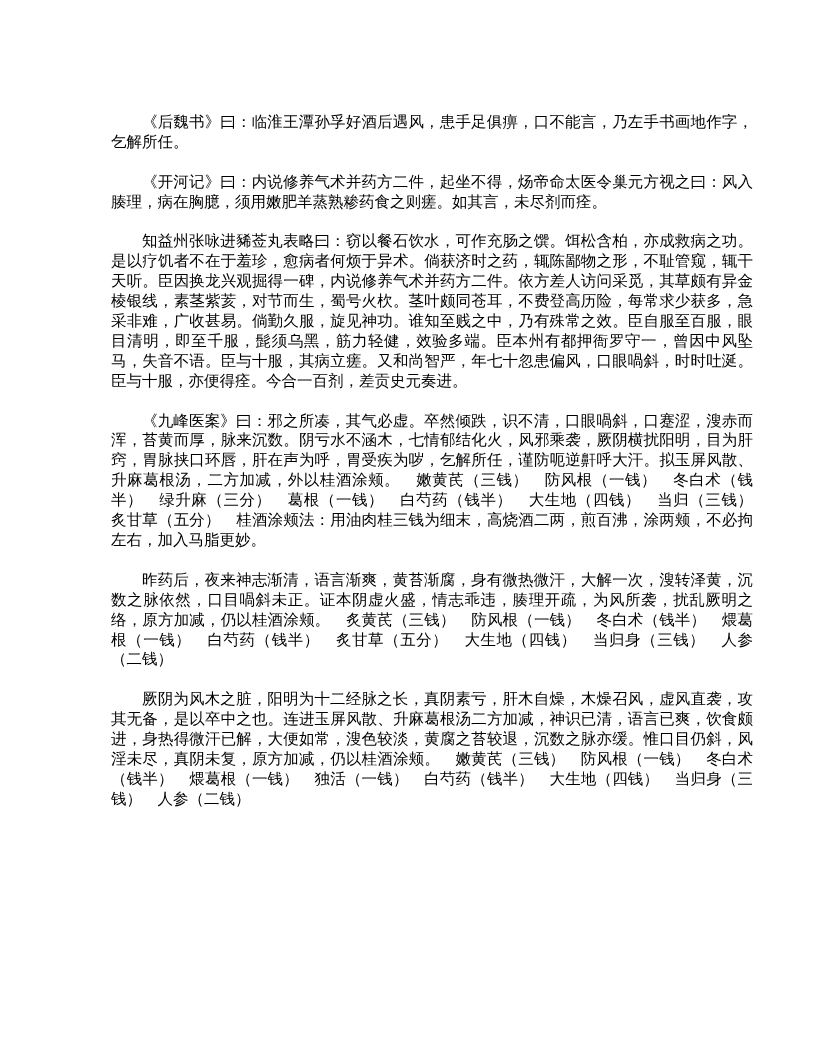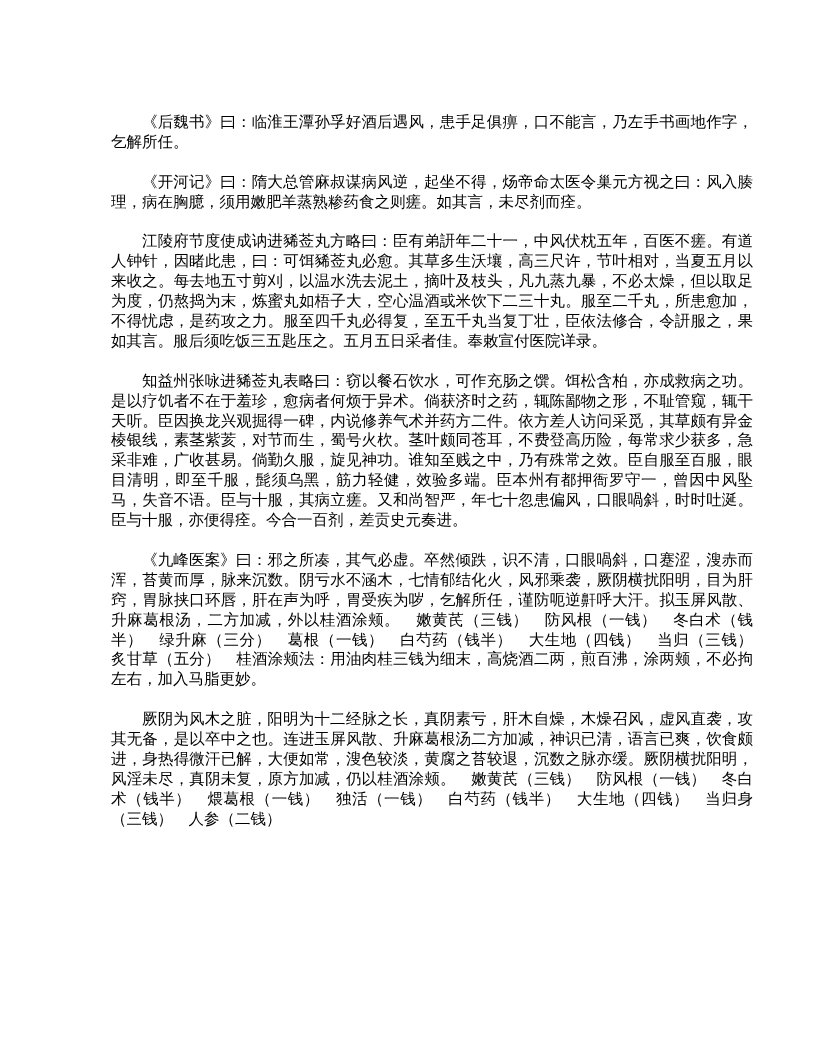--- a/index.html
+++ b/index.html
@@ -32,18 +32,18 @@
   }
   .page p + p {
     margin-top: 19.9px;
   }
 </style>
 </head>
 <body>
 
 <div class="page">
   <p>《后魏书》曰：临淮王潭孙孚好酒后遇风，患手足俱痹，口不能言，乃左手书画地作字，乞解所任。</p>
-  <p>《开河记》曰：隋大总管麻叔谋病风逆，起坐不得，炀帝命太医令巢元方视之曰：风入腠理，病在胸臆，须用嫩肥羊蒸熟糁药食之则瘥。如其言，未尽剂而痊。</p>
-  <p>江陵府节度使成讷进豨莶丸方略曰：臣有弟訮年二十一，中风伏枕五年，百医不瘥。有道人钟针，因睹此患，曰：可饵豨莶丸必愈。其草多生沃壤，高三尺许，节叶相对，当夏五月以来收之。每去地五寸剪刈，以温水洗去泥土，摘叶及枝头，凡九蒸九暴，不必太燥，但以取足为度，仍熬捣为末，炼蜜丸如梧子大，空心温酒或米饮下二三十丸。服至二千丸，所患愈加，不得忧虑，是药攻之力。服至四千丸必得复，至五千丸当复丁壮，臣依法修合，令訮服之，果如其言。服后须吃饭三五匙压之。五月五日采者佳。奉敕宣付医院详录。</p>
+  <p>《开河记》曰：内说修养气术并药方二件，起坐不得，炀帝命太医令巢元方视之曰：风入腠理，病在胸臆，须用嫩肥羊蒸熟糁药食之则瘥。如其言，未尽剂而痊。</p>
   <p>知益州张咏进豨莶丸表略曰：窃以餐石饮水，可作充肠之馔。饵松含柏，亦成救病之功。是以疗饥者不在于羞珍，愈病者何烦于异术。倘获济时之药，辄陈鄙物之形，不耻管窥，辄干天听。臣因换龙兴观掘得一碑，内说修养气术并药方二件。依方差人访问采觅，其草颇有异金棱银线，素茎紫荄，对节而生，蜀号火杴。茎叶颇同苍耳，不费登高历险，每常求少获多，急采非难，广收甚易。倘勤久服，旋见神功。谁知至贱之中，乃有殊常之效。臣自服至百服，眼目清明，即至千服，髭须乌黑，筋力轻健，效验多端。臣本州有都押衙罗守一，曾因中风坠马，失音不语。臣与十服，其病立瘥。又和尚智严，年七十忽患偏风，口眼喎斜，时时吐涎。臣与十服，亦便得痊。今合一百剂，差贡史元奏进。</p>
   <p>《九峰医案》曰：邪之所凑，其气必虚。卒然倾跌，识不清，口眼喎斜，口蹇涩，溲赤而浑，苔黄而厚，脉来沉数。阴亏水不涵木，七情郁结化火，风邪乘袭，厥阴横扰阳明，目为肝窍，胃脉挟口环唇，肝在声为呼，胃受疾为哕，乞解所任，谨防呃逆鼾呼大汗。拟玉屏风散、升麻葛根汤，二方加减，外以桂酒涂颊。　嫩黄芪（三钱）　防风根（一钱）　冬白术（钱半）　绿升麻（三分）　葛根（一钱）　白芍药（钱半）　大生地（四钱）　当归（三钱）　炙甘草（五分）　桂酒涂颊法：用油肉桂三钱为细末，高烧酒二两，煎百沸，涂两颊，不必拘左右，加入马脂更妙。</p>
-  <p>厥阴为风木之脏，阳明为十二经脉之长，真阴素亏，肝木自燥，木燥召风，虚风直袭，攻其无备，是以卒中之也。连进玉屏风散、升麻葛根汤二方加减，神识已清，语言已爽，饮食颇进，身热得微汗已解，大便如常，溲色较淡，黄腐之苔较退，沉数之脉亦缓。厥阴横扰阳明，风淫未尽，真阴未复，原方加减，仍以桂酒涂颊。　嫩黄芪（三钱）　防风根（一钱）　冬白术（钱半）　煨葛根（一钱）　独活（一钱）　白芍药（钱半）　大生地（四钱）　当归身（三钱）　人参（二钱）</p>
+  <p>昨药后，夜来神志渐清，语言渐爽，黄苔渐腐，身有微热微汗，大解一次，溲转泽黄，沉数之脉依然，口目喎斜未正。证本阴虚火盛，情志乖违，腠理开疏，为风所袭，扰乱厥明之络，原方加减，仍以桂酒涂颊。　炙黄芪（三钱）　防风根（一钱）　冬白术（钱半）　煨葛根（一钱）　白芍药（钱半）　炙甘草（五分）　大生地（四钱）　当归身（三钱）　人参（二钱）</p>
+  <p>厥阴为风木之脏，阳明为十二经脉之长，真阴素亏，肝木自燥，木燥召风，虚风直袭，攻其无备，是以卒中之也。连进玉屏风散、升麻葛根汤二方加减，神识已清，语言已爽，饮食颇进，身热得微汗已解，大便如常，溲色较淡，黄腐之苔较退，沉数之脉亦缓。惟口目仍斜，风淫未尽，真阴未复，原方加减，仍以桂酒涂颊。　嫩黄芪（三钱）　防风根（一钱）　冬白术（钱半）　煨葛根（一钱）　独活（一钱）　白芍药（钱半）　大生地（四钱）　当归身（三钱）　人参（二钱）</p>
 </div>
 
 </body></html>

